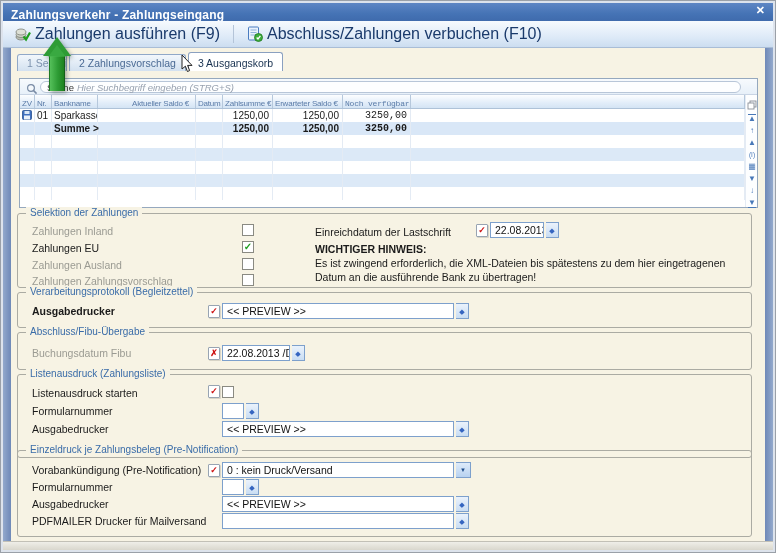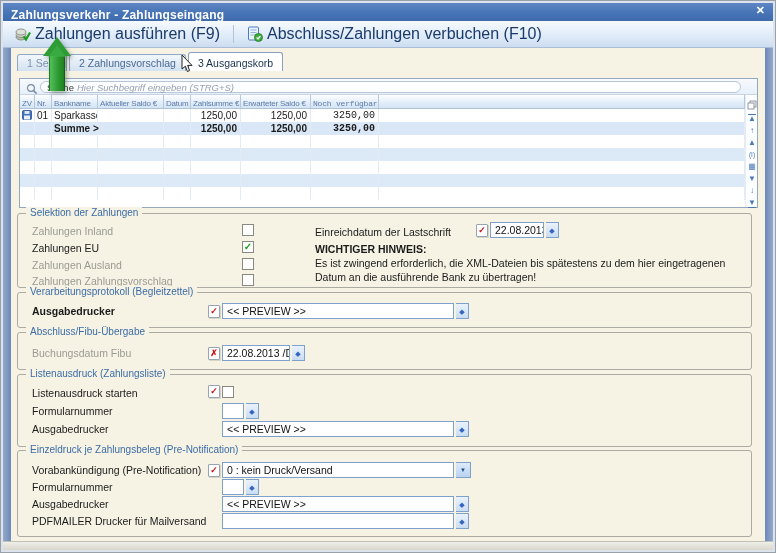--- a/index.html
+++ b/index.html
@@ -71,21 +71,21 @@
     display:flex; align-items:center; padding:0 6px; gap:3px;
   }
   .search-label { font-size:9.5px; color:#333; }
   .search-ghost { font-size:9.5px; font-style:italic; color:#98A2B0; white-space:nowrap; }
   .search-icon-wrap { position:absolute; left:6px; top:2px; }
 
   .grid-body { position:absolute; left:0; right:12px; top:16px; bottom:0; }
   .grow { display:flex; width:100%; }
   .gcell { border-right:1px solid #E4EBF4; white-space:nowrap; overflow:hidden; font-size:10px; color:#1A1A1A; padding:1px 2px; }
   .gcell.num { text-align:right; padding-right:3px; }
-  .c0{width:15px;} .c1{width:17px;} .c2{width:46px;} .c3{width:66px;}
+  .c0{width:15px;} .c1{width:17px;} .c2{width:46px;} .c3{width:66px;margin-left:32px;}
   .c4{width:27px;} .c5{width:50px;} .c6{width:70px;} .c7{width:68px;font-family:Liberation Mono, monospace;} .cf{flex:1;}
   .ghead { height:14px; background:linear-gradient(#FDFEFF,#E2EDF9 60%,#D4E4F4); border-bottom:1px solid #AEC2D8; }
   .ghead .gcell { font-size:8px; color:#5B7CA8; border-right:1px solid #B6C8DC; padding-top:4px; letter-spacing:-0.2px; }
   .gdata { height:13px; background:#fff; }
   .gsum  { height:13px; background:#D9E7F7; font-weight:bold; }
   .gsum .gcell { font-weight:bold; }
   .gempty { height:13px; }
   .gempty.blue { background:#DCE9F7; }
   .sum-label { overflow:visible; }
 
@@ -416,21 +416,21 @@
               <span>✗</span>
             </span>
           <div class="field w-fibu">
               <span>22.08.2013 /Do</span>
             </div>
           <span class="spin">◆</span>
         </div>
       </div>
     </div>
 
-    <div class="fs" style="top:326px; height:73px;">
+    <div class="fs" style="top:326px; height:84px;">
       <span class="fs-legend">Listenausdruck (Zahlungsliste)</span>
       <div class="arow" style="top:10px;">
         <span class="lbl">Listenausdruck starten</span>
         <div class="ctl">
           <span class="doc-ic">
               <span>✓</span>
             </span>
           <span class="checkbox"></span>
         </div>
       </div>

